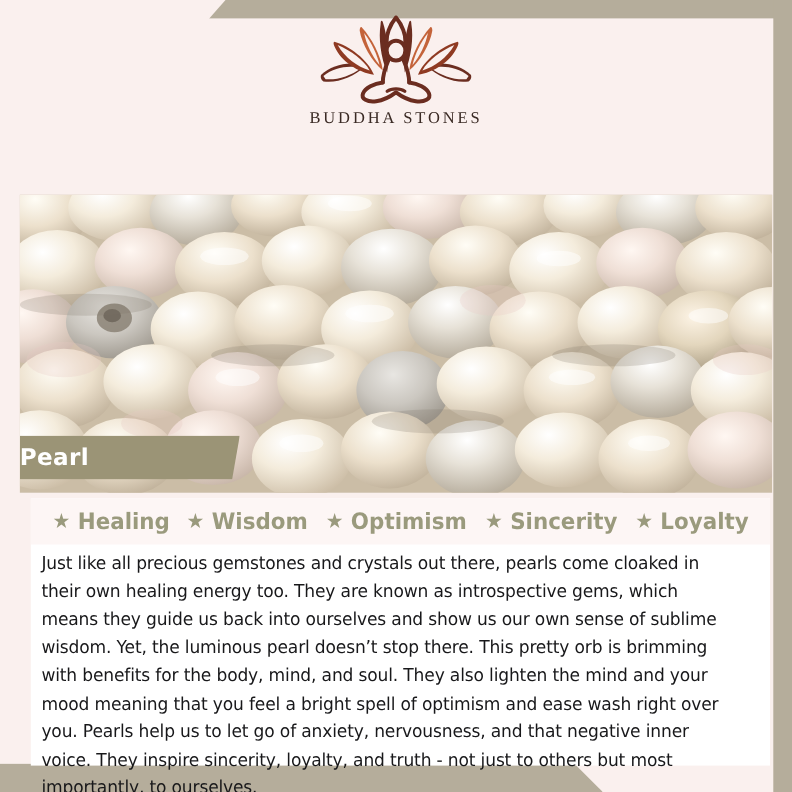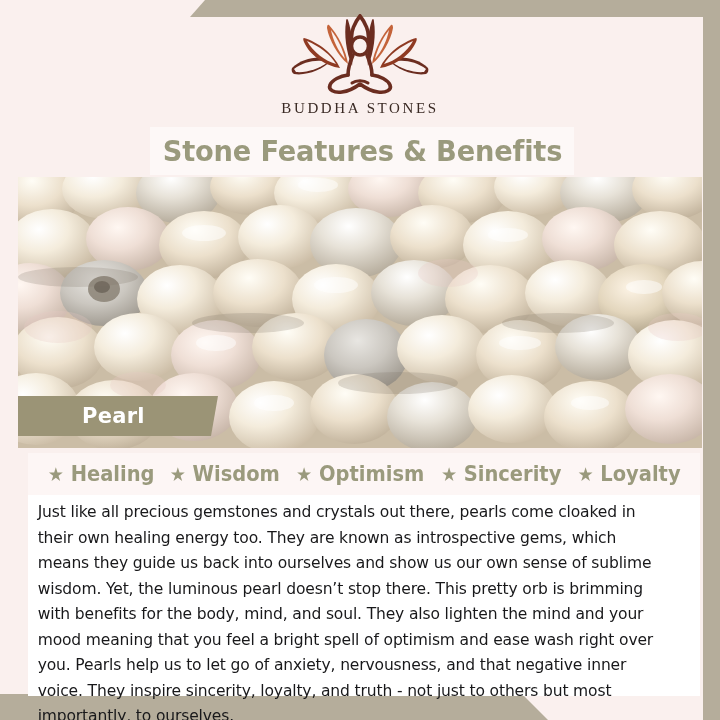--- a/index.html
+++ b/index.html
@@ -118,21 +118,20 @@
     clip-path: polygon(0 0, 100% 0, calc(100% - 7px) 100%, 0 100%);
     display: flex;
     align-items: center;
     z-index: 5;
   }
   .stone-label-text {
     font-family: "DejaVu Sans", sans-serif;
     font-weight: bold;
     font-size: 21px;
     color: #ffffff;
-    padding-left: 64px;
     letter-spacing: 0.3px;
   }
 
   
   .content-card {
     position: absolute;
     top: 453px;
     left: 28px;
     width: 672px;
     height: 243px;
@@ -220,23 +219,20 @@
         <path d="M81 41 C84 48 86 55 86 61" fill="none" stroke="#6b2d20" stroke-width="3.6" stroke-linecap="round"></path>
 
         <path d="M62 61 C54 62 46 66 44 71 C42 76 48 79 56 78 C64 77 70 73 74 70 C78 73 84 77 92 78 C100 79 106 76 104 71 C102 66 94 62 86 61" fill="none" stroke="#6b2d20" stroke-width="3.6" stroke-linecap="round" stroke-linejoin="round"></path>
 
         <path d="M66 69 C70 66 78 66 82 69" fill="none" stroke="#6b2d20" stroke-width="3" stroke-linecap="round"></path>
       </svg>
     </span>
     <div class="logo-text">BUDDHA STONES</div>
   </div>
 
-  <div class="title-card">
-    <div class="title-text">Stone Features &amp; Benefits</div>
-  </div>
 
   <div class="photo">
     <svg width="684" height="271" viewBox="0 0 684 271">
       <defs>
         <radialGradient id="p1" cx="35%" cy="30%" r="75%">
           <stop offset="0%" stop-color="#ffffff"></stop>
           <stop offset="45%" stop-color="#f4ecdc"></stop>
           <stop offset="100%" stop-color="#ccbda6"></stop>
         </radialGradient>
         <radialGradient id="p2" cx="40%" cy="28%" r="78%">

